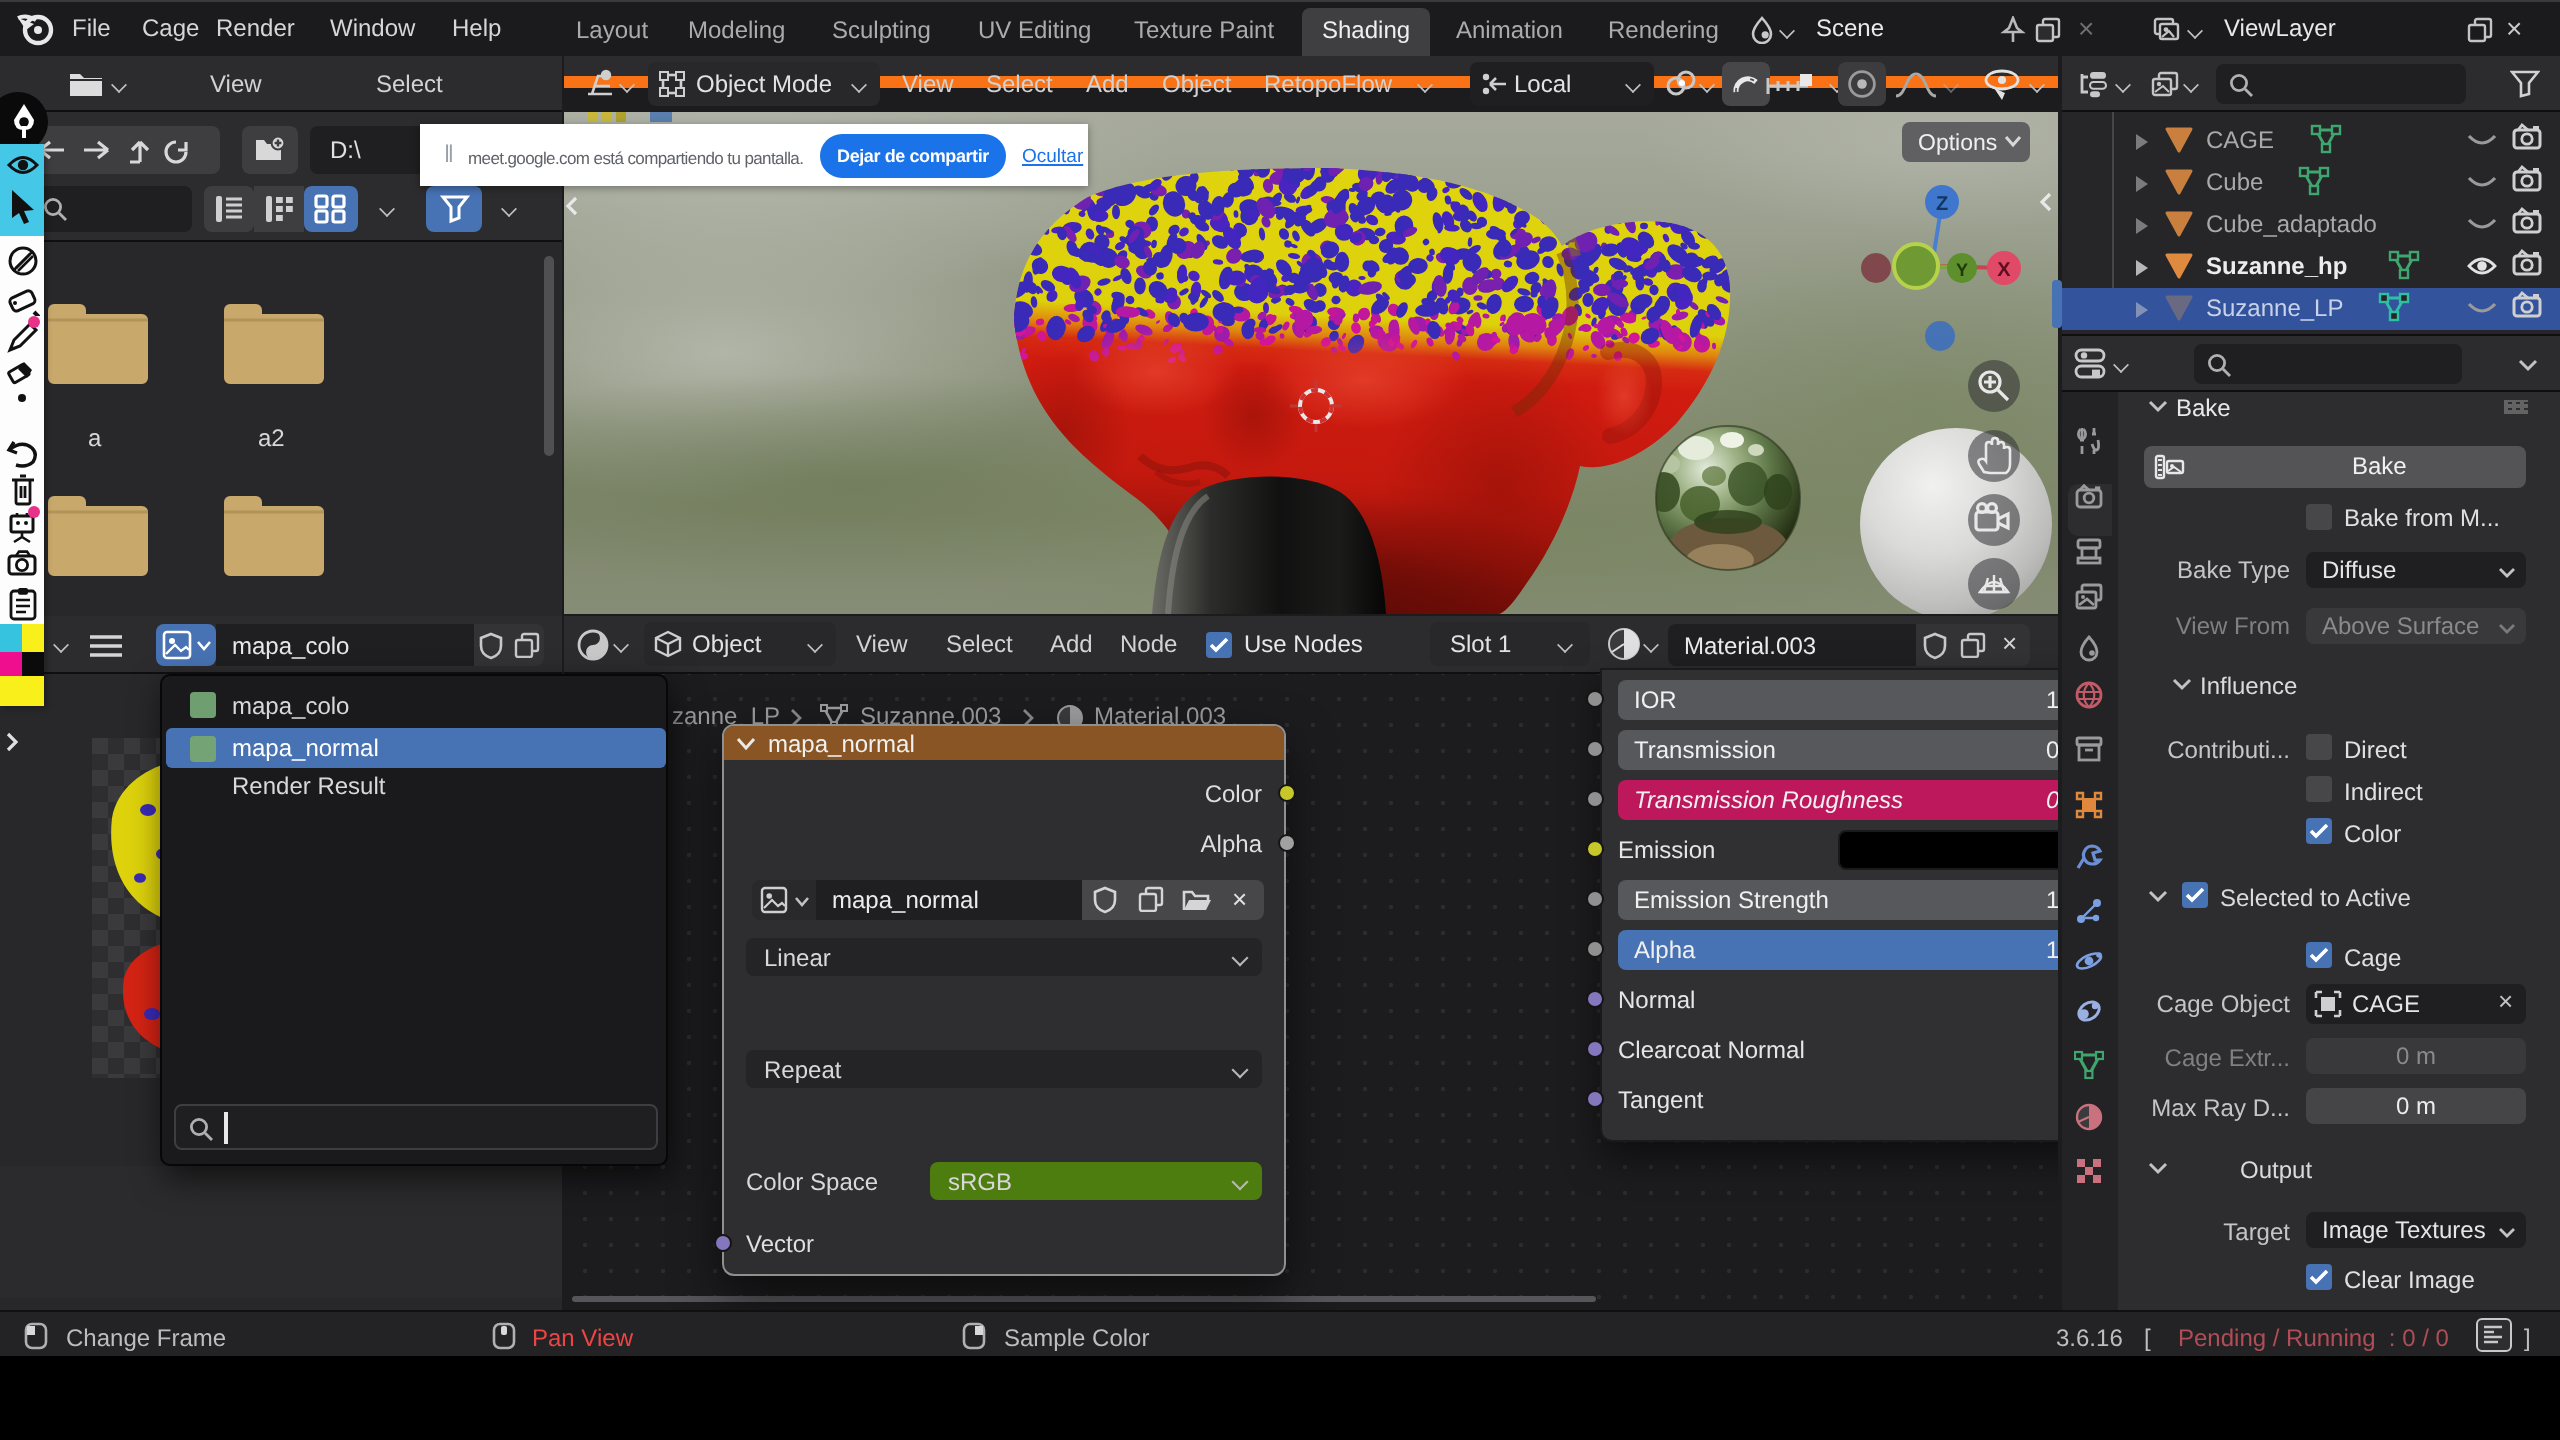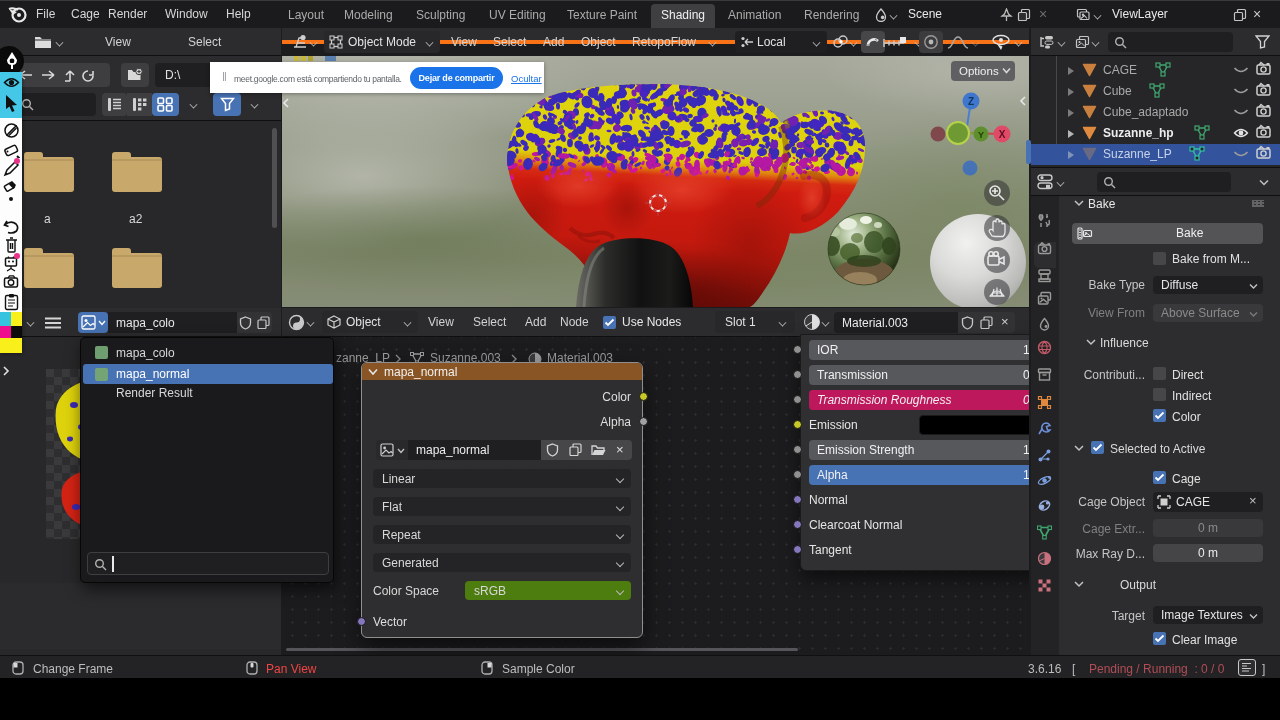--- a/index.html
+++ b/index.html
@@ -87,21 +87,21 @@
 
   <div class="hdrbar" id="fb-hdr" style="left:0;top:28px;width:281px;height:28px;border-bottom:1px solid #0f0f11;">
     <svg class="abs" style="left:34px;top:6px;" width="18" height="15" viewBox="0 0 18 15">
         <path d="M1 3 h5 l2 2 h9 v9 h-16 Z" fill="#dcdcdc"></path>
         <path d="M1 6 h16" stroke="#2c2c2e" stroke-width="1"></path>
       </svg>
     <div class="cv" style="left:56px;top:11px;"></div>
     <div class="hmenu" style="left:105px;">View</div>
     <div class="hmenu" style="left:188px;">Select</div>
   </div>
-  <div class="hdrbar" id="vp-hdr" style="left:282px;top:28px;width:747px;height:16px;border-bottom:4px solid #f97316;">
+  <div class="hdrbar" id="vp-hdr" style="left:282px;top:28px;width:747px;height:16px;border-bottom:6px solid #f97316;">
     <svg class="abs" style="left:9px;top:6px;" width="18" height="16" viewBox="0 0 18 16">
         <path d="M3 13 h12 M5 13 L8 4 h4 M6 9 h8" stroke="#cfcfcf" stroke-width="1.3" fill="none"></path>
         <circle cx="12" cy="3.5" r="2.6" fill="#cfcfcf"></circle>
       </svg>
     <div class="cv" style="left:28px;top:11px;"></div>
     <div class="btn" style="left:42px;top:3px;width:116px;height:22px;background:#28282a;">
       <svg class="abs" style="left:5px;top:4px;" width="14" height="14" viewBox="0 0 14 14">
           <rect x="2.5" y="2.5" width="9" height="9" fill="none" stroke="#cfcfcf" stroke-width="1.3"></rect>
           <rect x="1" y="1" width="4" height="4" fill="#2c2c2e" stroke="#cfcfcf" stroke-width="1"></rect>
           <rect x="9" y="1" width="4" height="4" fill="#2c2c2e" stroke="#cfcfcf" stroke-width="1"></rect>
@@ -1895,28 +1895,22 @@
             <path d="M1 11 V2 h4 l1.5 2 H13 v2" fill="none" stroke="#d5d5d5" stroke-width="1.3"></path>
             <path d="M1 11 L3.5 6 H14.5 L12 11 Z" fill="#d5d5d5"></path>
           </svg>
       </div>
       <div class="btn" style="left:248px;top:77px;width:22px;height:20px;background:#47474a;border-radius:0 4px 4px 0;">
         <div class="txt" style="left:6px;top:2px;color:#e0e0e0;font-size:13px;">×</div>
       </div>
       <div class="field dd1" style="left:11px;top:106px;width:258px;height:19px;background:#242426;">
           <div class="txt" style="left:9px;top:3px;">Linear</div>
         </div>
-      <div class="field dd1" style="left:11px;top:134px;width:258px;height:19px;background:#242426;">
-          <div class="txt" style="left:9px;top:3px;">Flat</div>
-        </div>
       <div class="field dd1" style="left:11px;top:162px;width:258px;height:19px;background:#242426;">
           <div class="txt" style="left:9px;top:3px;">Repeat</div>
-        </div>
-      <div class="field dd1" style="left:11px;top:190px;width:258px;height:19px;background:#242426;">
-          <div class="txt" style="left:9px;top:3px;">Generated</div>
         </div>
       <div class="txt" style="left:11px;top:221px;color:#d8d8d8;">Color Space</div>
       <div class="field dd1" style="left:103px;top:218px;width:166px;height:19px;background:#4d7c0f;">
           <div class="txt" style="left:9px;top:3px;">sRGB</div>
         </div>
       <div class="txt" style="left:11px;top:252px;color:#dedede;">Vector</div>
       <div class="socket" style="left:-5px;top:254px;background:#8477bd;"></div>
       <div class="socket" style="left:277px;top:29px;background:#c7c729;"></div>
       <div class="socket" style="left:277px;top:54px;background:#a1a1a1;"></div>
     </div>

